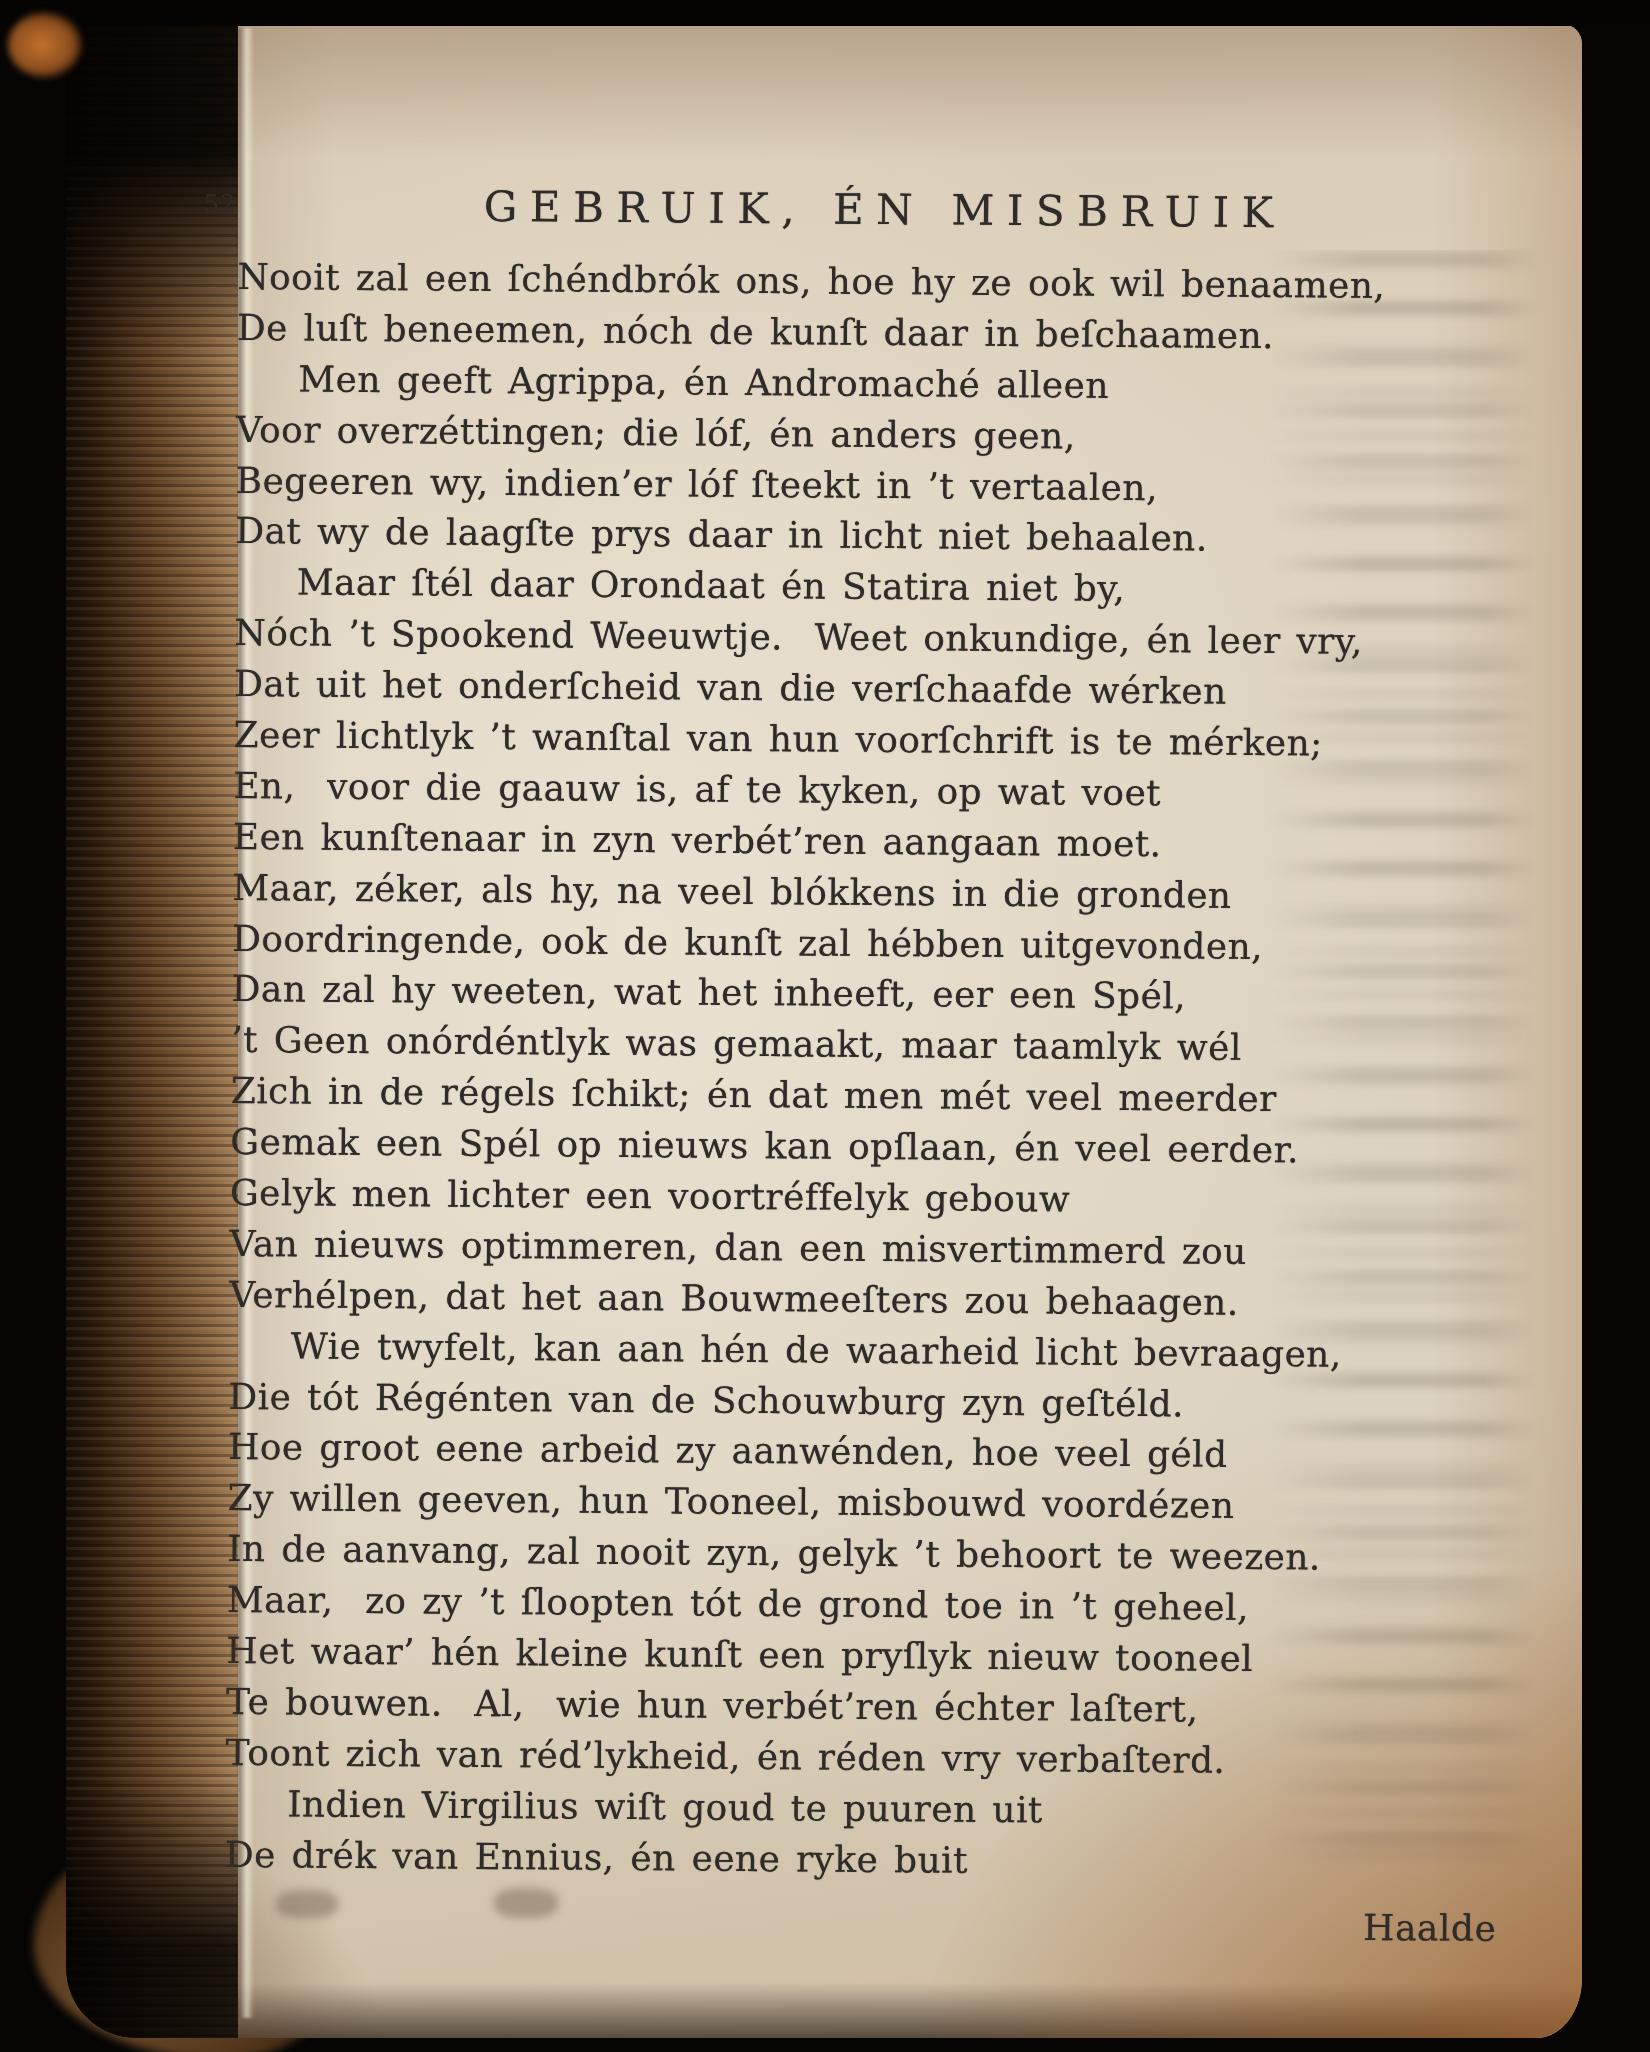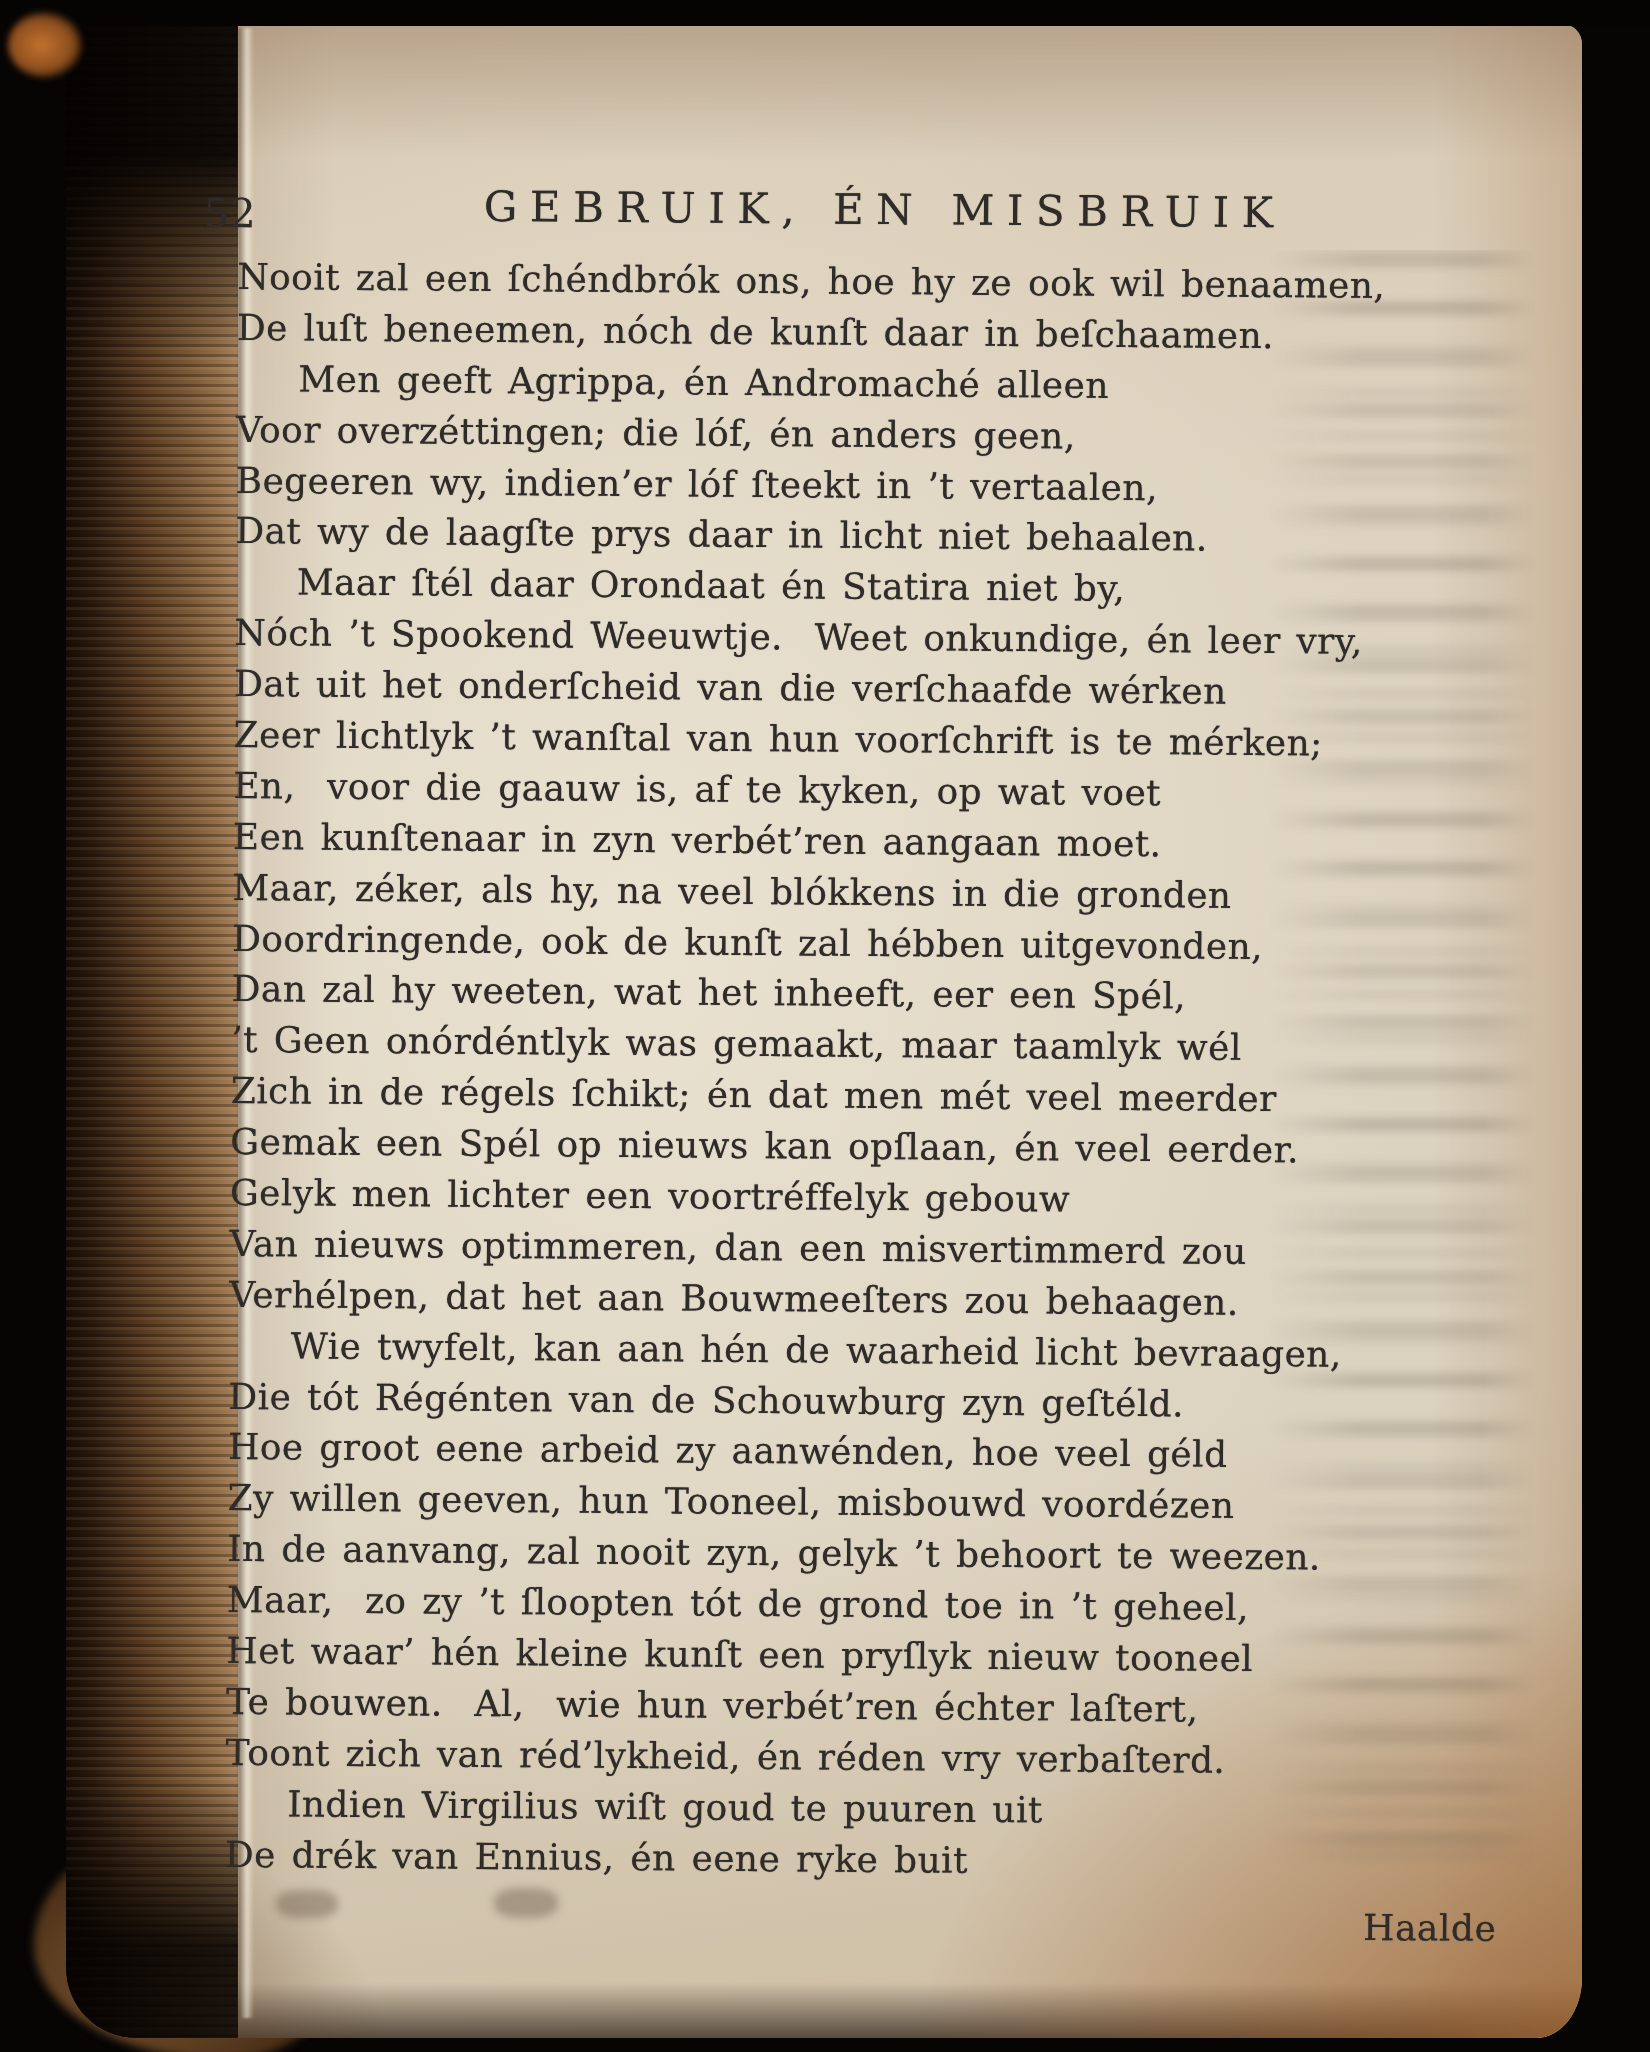--- a/index.html
+++ b/index.html
@@ -54,21 +54,21 @@
         -webkit-mask-image:linear-gradient(to right, transparent 0, #000 35%, #000 80%, transparent);
         mask-image:linear-gradient(to right, transparent 0, #000 35%, #000 80%, transparent);}
   .ghost-blob{position:absolute;z-index:4;background:rgba(92,76,58,.38);filter:blur(4px);border-radius:40%;}
   .gb1{left:276px;top:1890px;width:62px;height:28px;}
   .gb2{left:494px;top:1888px;width:64px;height:30px;}
   
   .textblock{position:absolute;left:238px;top:178px;width:1300px;z-index:6;color:#2e2b28;
         transform:rotate(.45deg);transform-origin:0 0;
         text-shadow:0 0 1px rgba(52,46,40,.75);}
   .hdr{position:relative;height:74px;}
-  .pagenum{position:absolute;left:-34px;top:12px;font-size:40px;letter-spacing:1px;}
+  .pagenum{position:absolute;left:-34px;top:12px;font-size:24px;letter-spacing:1px;}
   .title{position:absolute;left:246px;top:2px;font-size:42px;letter-spacing:12.5px;white-space:pre;}
   .poem{font-size:36px;line-height:50.9px;letter-spacing:.4px;word-spacing:4px;}
   .line{white-space:pre;height:50.9px;}
   .line.indent{padding-left:62px;}
   .catchword{margin-top:17px;width:1272px;text-align:right;font-size:36px;letter-spacing:.5px;}
 </style>
 </head>
 <body>
 
 <div class="photo">

